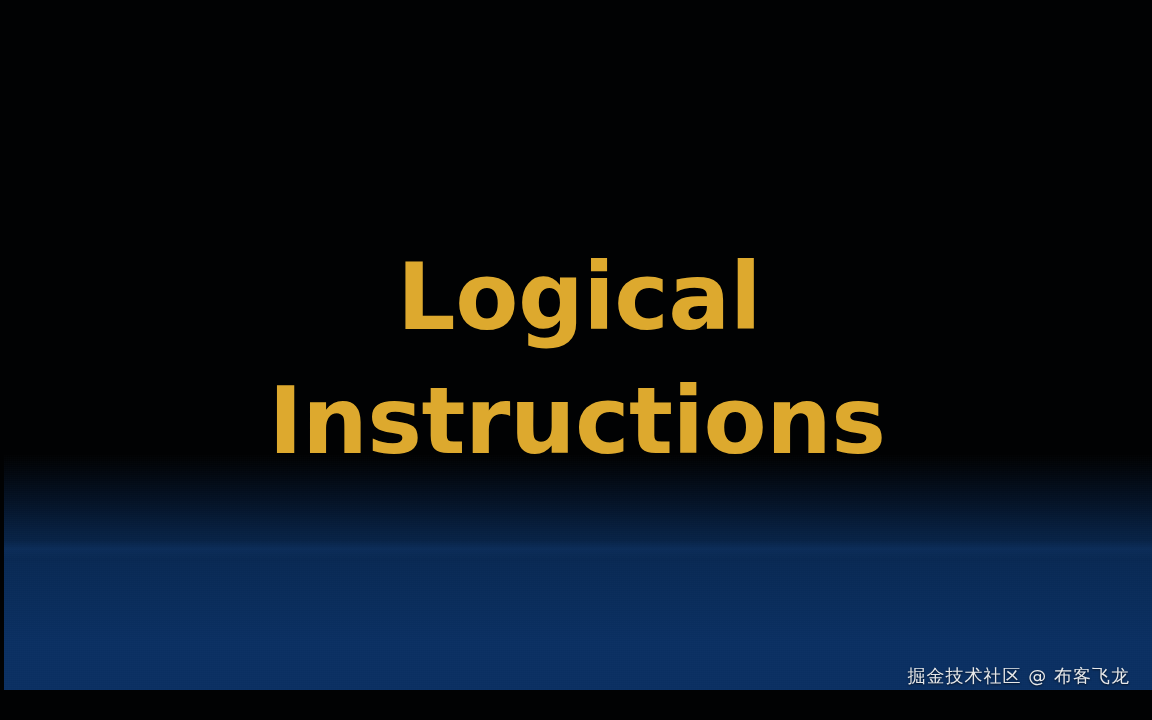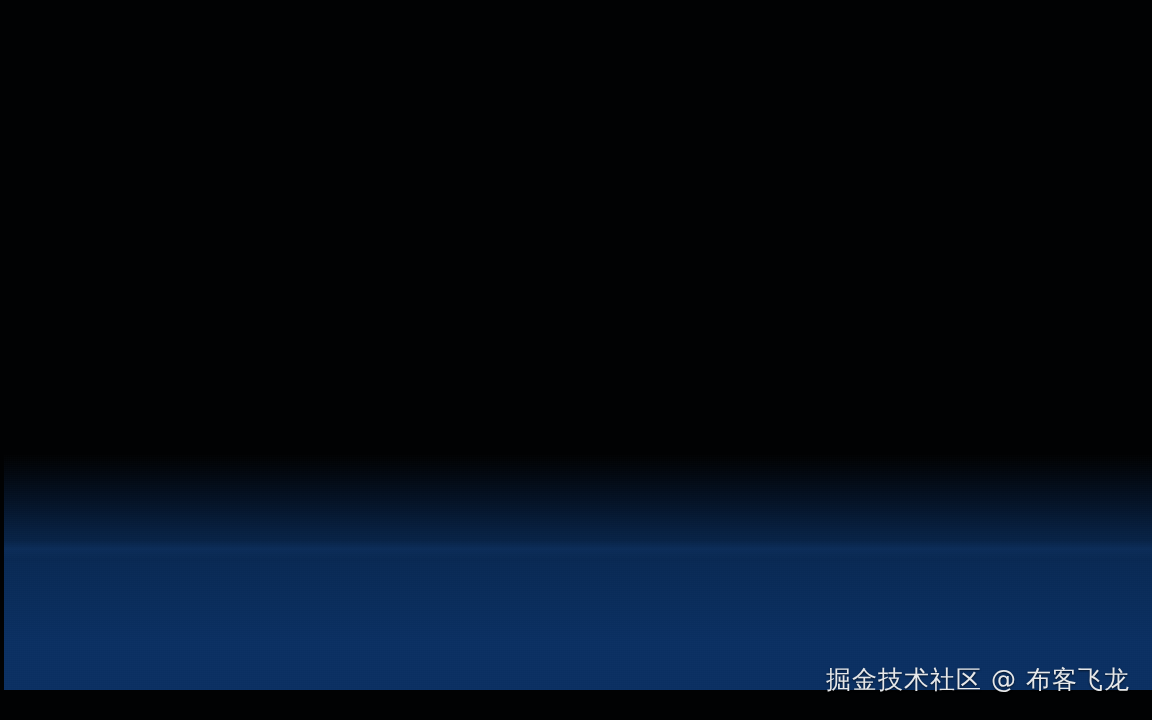--- a/index.html
+++ b/index.html
@@ -142,21 +142,21 @@
   }
 
   
 
   .watermark {
     position: absolute;
     right: 22px;
     top: 665px;
     color: #e6e8ea;
     font-family: "DejaVu Sans", "Liberation Sans", sans-serif;
-    font-size: 25px;
+    font-size: 18px;
     font-weight: 400;
     letter-spacing: 1px;
     line-height: 1.2;
     white-space: nowrap;
     text-shadow: 0 1px 2px rgba(0, 0, 0, 0.65);
     user-select: none;
   }
 </style>
 </head>
 <body>
@@ -165,16 +165,20 @@
 
   <div class="backdrop"></div>
 
   <div class="glow-band"></div>
   <div class="glow-noise"></div>
   <div class="glow-seam"></div>
 
   <div class="floor"></div>
   <div class="left-edge"></div>
 
+  <div class="title-block">
+    <span class="title-line title-line-1">Logical</span>
+    <span class="title-line title-line-2">Instructions</span>
+  </div>
 
   <div class="watermark">掘金技术社区 @ 布客飞龙</div>
 
 </div>
 
 </body></html>

